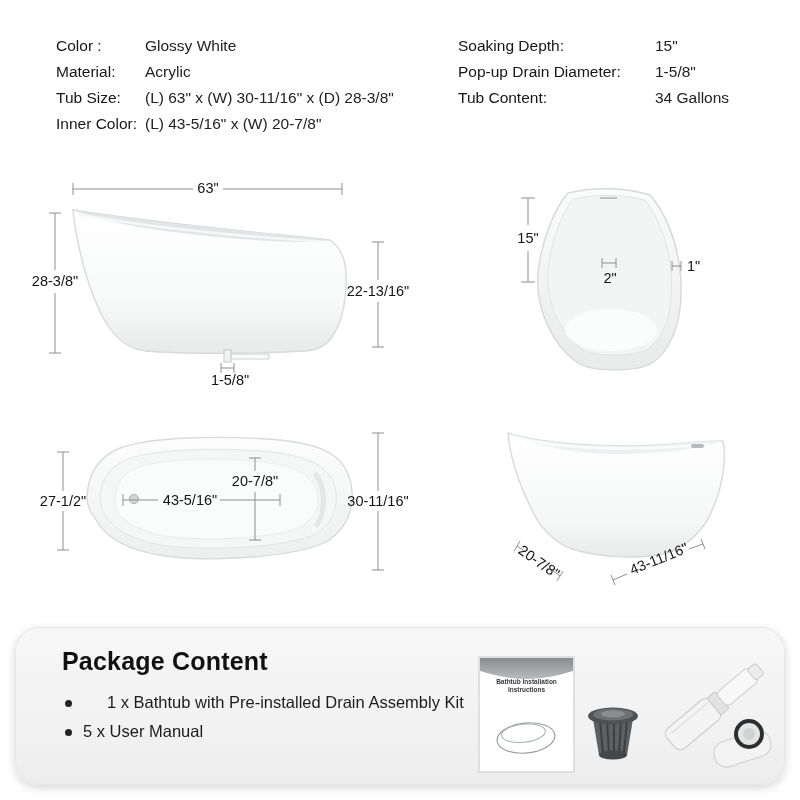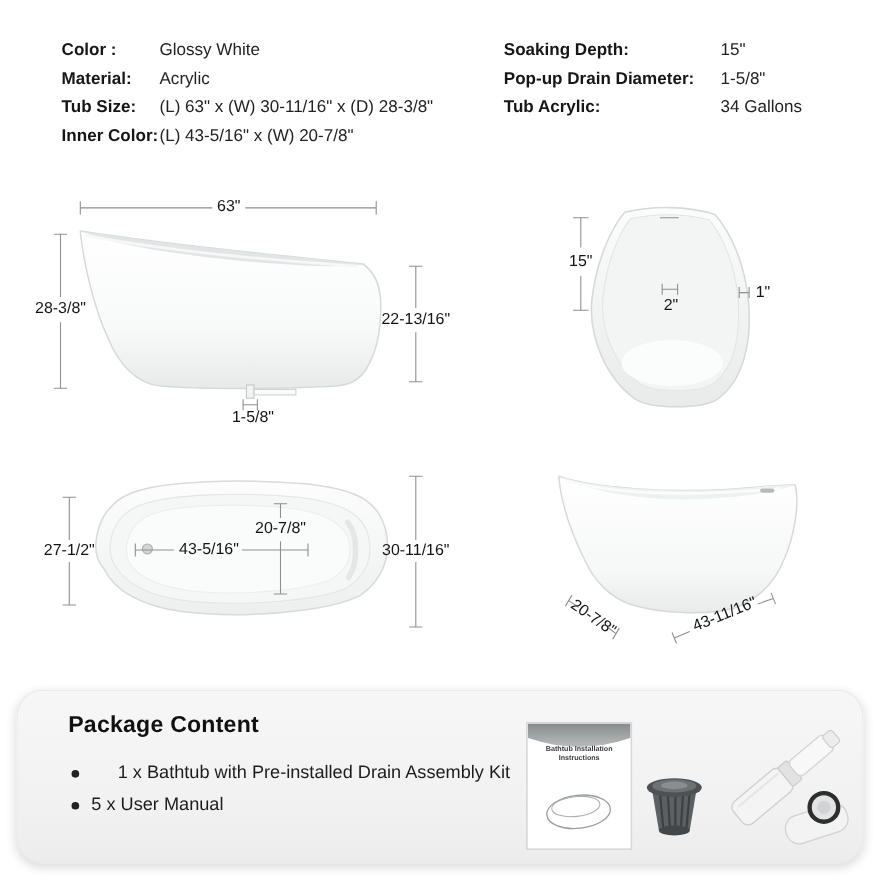--- a/index.html
+++ b/index.html
@@ -5,21 +5,21 @@
   html,body{margin:0;padding:0;background:#ffffff;}
   .sheet{
     position:relative;width:800px;height:800px;background:#ffffff;overflow:hidden;
     font-family:"Liberation Sans", sans-serif;color:#1d1d1d;
   }
   
   .spec-col{position:absolute;top:33px;}
   .spec-col.left{left:56px;width:390px;}
   .spec-col.right{left:458px;width:330px;}
   .spec-row{height:26px;line-height:26px;font-size:15.5px;white-space:nowrap;}
-  .spec-label{display:inline-block;font-weight:bold;color:#161616;}
+  .spec-label{display:inline-block;font-weight:normal;color:#161616;}
   .spec-col.left  .spec-label{width:89px;}
   .spec-col.right .spec-label{width:197px;}
   .spec-value{color:#222;text-align:center;}
   
   .diagram{position:absolute;}
   .diagram svg{position:absolute;left:0;top:0;}
   .dim{
     position:absolute;font-size:14.5px;color:#141414;white-space:nowrap;
     transform:translate(-50%,-50%);line-height:1;
   }
@@ -29,21 +29,21 @@
   #d-side{left:20px;top:173px;width:400px;height:220px;}
   #d-front{left:460px;top:173px;width:320px;height:220px;}
   #d-top{left:20px;top:423px;width:420px;height:180px;}
   #d-persp{left:460px;top:408px;width:330px;height:200px;}
   
   .package-card{
     position:absolute;left:15px;top:627px;width:770px;height:158px;
     background:linear-gradient(180deg,#f7f7f7 0%,#f1f1f1 70%,#ececec 100%);
     border-radius:24px;box-shadow:0 3px 10px rgba(0,0,0,0.16),0 0 0 1px #e8e8e8 inset;
   }
-  .package-title{position:absolute;left:47px;top:20px;font-size:21px;font-weight:bold;color:#111;letter-spacing:0.2px;}
+  .package-title{position:absolute;left:47px;top:20px;font-size:25px;font-weight:bold;color:#111;letter-spacing:0.2px;}
   .pkg-dot{position:absolute;width:7px;height:7px;border-radius:50%;background:#222;left:50px;}
   .pkg-item{position:absolute;left:68px;font-size:16.5px;color:#1c1c1c;white-space:nowrap;}
   .pkg-thumb{position:absolute;}
   .manual-text{
     position:absolute;left:0;top:22px;width:97px;text-align:center;
     font-size:6.5px;font-weight:bold;color:#3a3a3a;white-space:pre-line;line-height:1.3;
   }
 </style>
 </head>
 <body>
@@ -66,21 +66,21 @@
   </div>
 
   <div class="spec-col right">
     <div class="spec-row">
       <span class="spec-label">Soaking Depth:</span><span class="spec-value">15"</span>
     </div>
     <div class="spec-row">
       <span class="spec-label">Pop-up Drain Diameter:</span><span class="spec-value">1-5/8"</span>
     </div>
     <div class="spec-row">
-      <span class="spec-label">Tub Acrylic:</span><span class="spec-value">34 Gallons</span>
+      <span class="spec-label">Tub Content:</span><span class="spec-value">34 Gallons</span>
     </div>
   </div>
 
   <div class="diagram" id="d-side">
     <svg width="400" height="220" viewBox="0 0 400 220">
       <defs>
         <linearGradient id="gSide" x1="0" y1="0" x2="0" y2="1">
           <stop offset="0" stop-color="#ffffff"></stop>
             <stop offset="0.62" stop-color="#f8f9f9"></stop>
             <stop offset="1" stop-color="#e8eaea"></stop>

